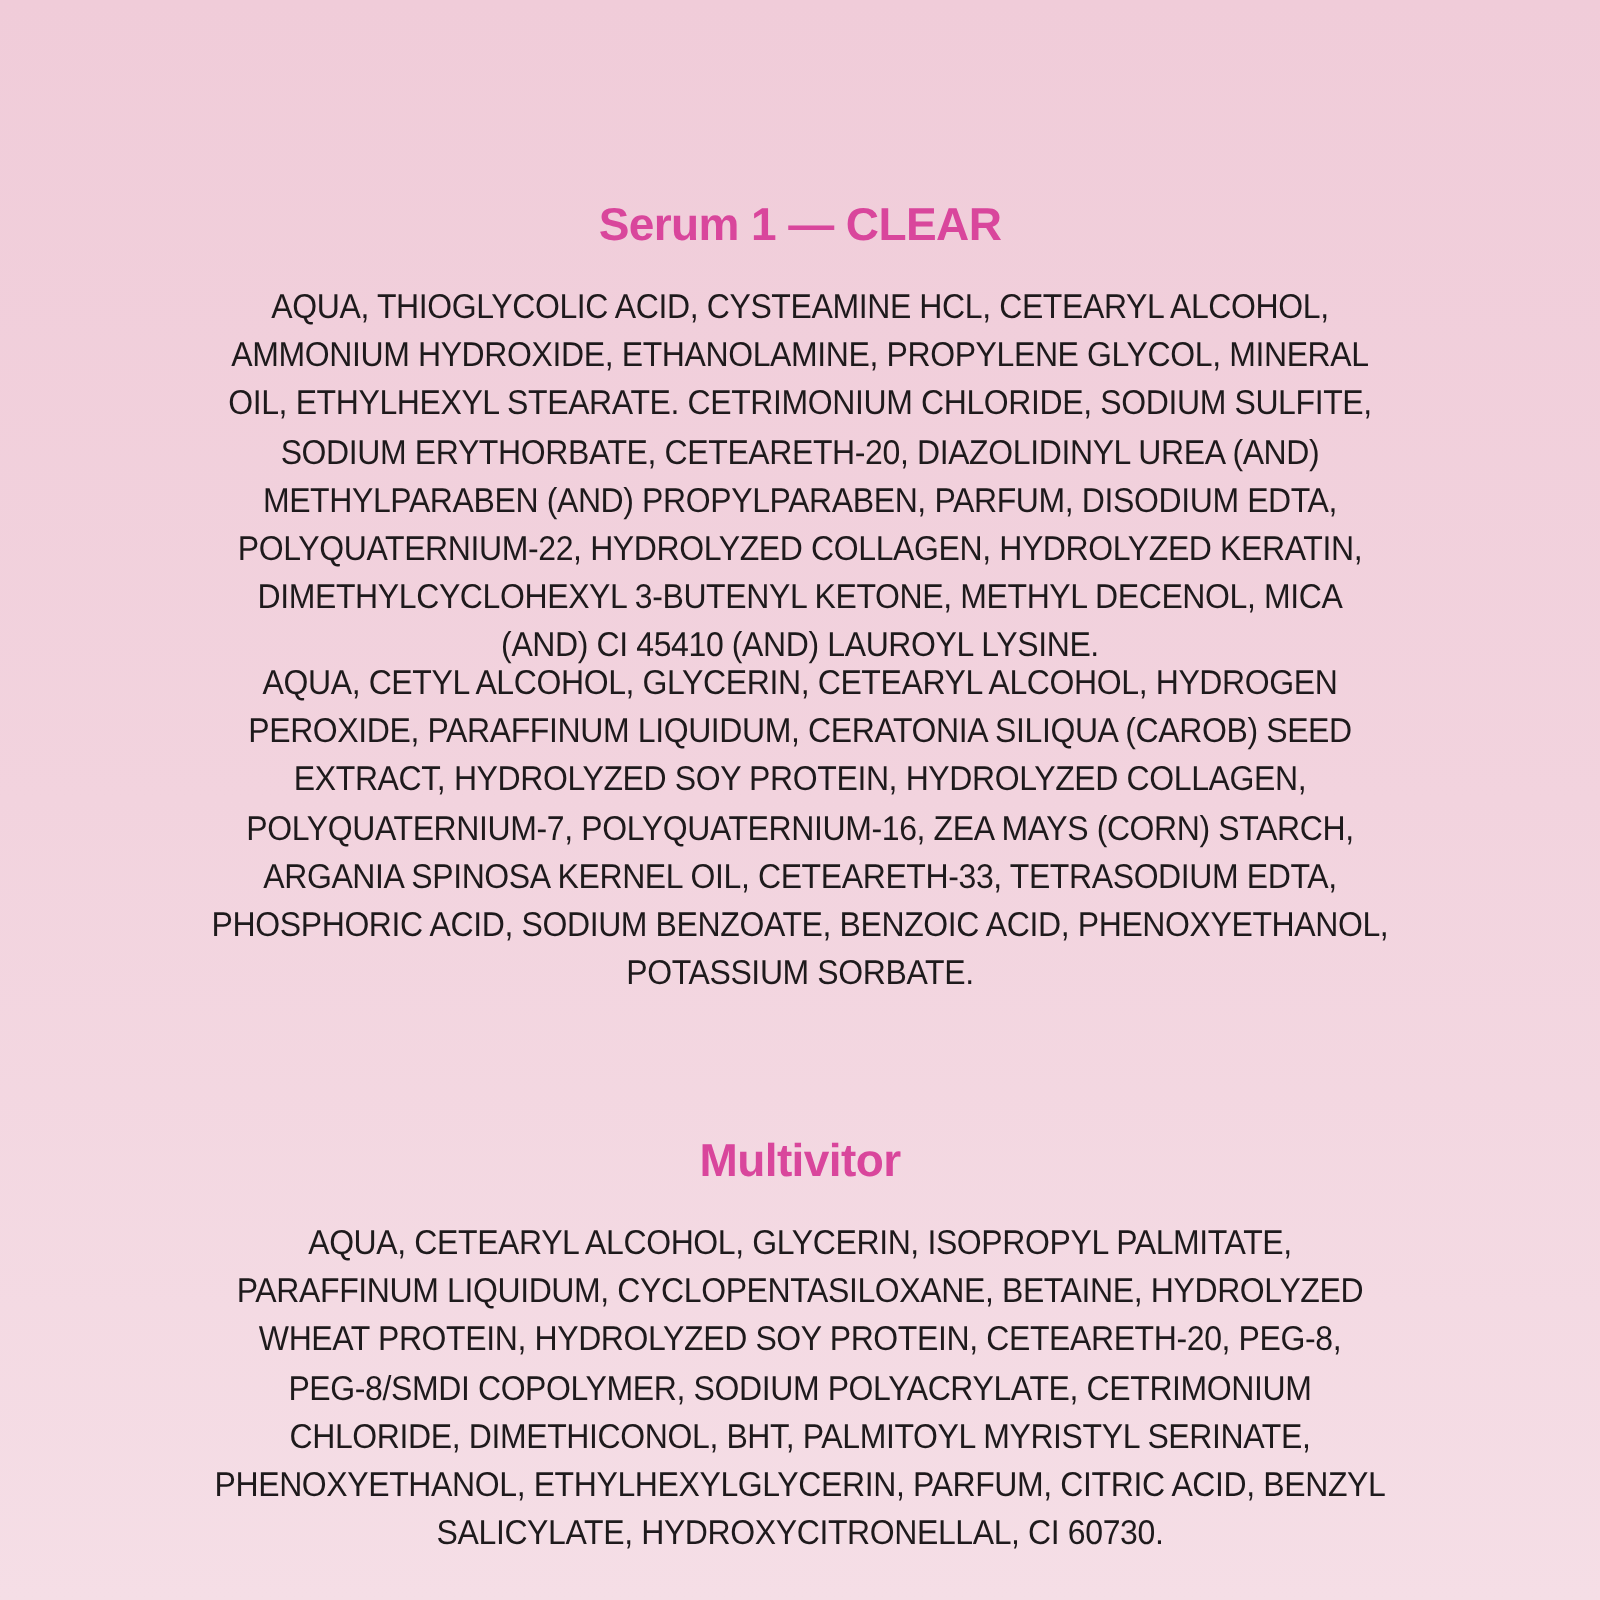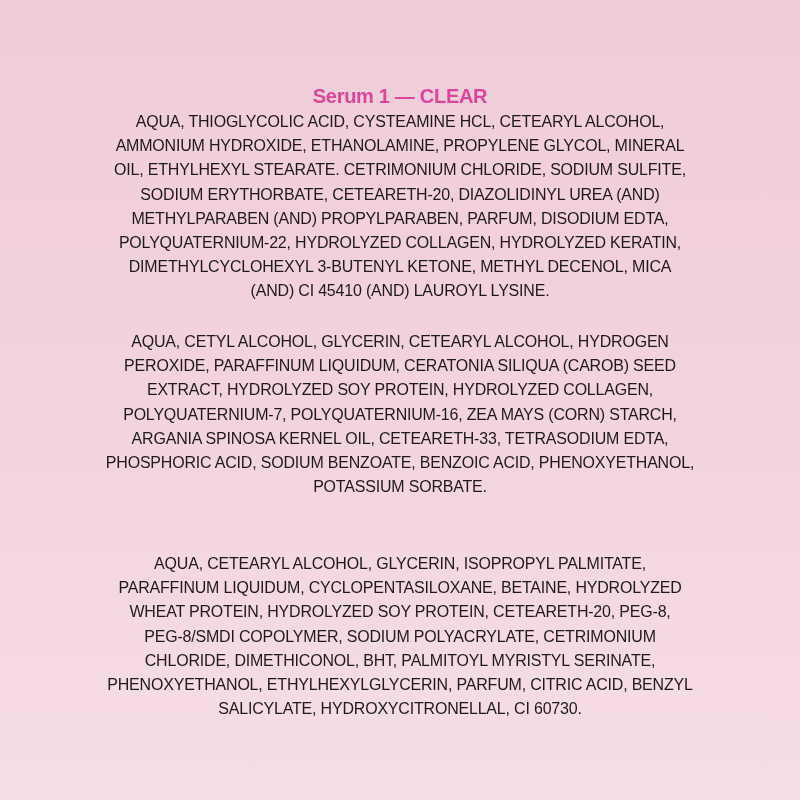--- a/index.html
+++ b/index.html
@@ -20,24 +20,24 @@
     }
     .section {
       position: absolute;
       left: 0;
       width: 800px;
       text-align: center;
     }
     .section-title {
       color: #d9469c;
       font-weight: bold;
-      font-size: 20px;
+      font-size: 23px;
       line-height: 26px;
       letter-spacing: -0.3px;
-      margin: 0;
+      margin: 16px;
     }
     .ingredients {
       color: #1e1a1c;
       font-size: 17.2px;
       line-height: 24.2px;
       letter-spacing: -0.2px;
       margin: 0 auto;
       transform: scaleX(0.93);
       transform-origin: center top;
     }
@@ -74,20 +74,21 @@
       <span class="line">PEROXIDE, PARAFFINUM LIQUIDUM, CERATONIA SILIQUA (CAROB) SEED</span>
       <span class="line">EXTRACT, HYDROLYZED SOY PROTEIN, HYDROLYZED COLLAGEN,</span>
       <span class="line">POLYQUATERNIUM-7, POLYQUATERNIUM-16, ZEA MAYS (CORN) STARCH,</span>
       <span class="line">ARGANIA SPINOSA KERNEL OIL, CETEARETH-33, TETRASODIUM EDTA,</span>
       <span class="line">PHOSPHORIC ACID, SODIUM BENZOATE, BENZOIC ACID, PHENOXYETHANOL,</span>
       <span class="line">POTASSIUM SORBATE.</span>
     </p>
   </section>
 
   <section class="section" id="sec-3">
+    <h2 class="section-title">Multivitor</h2>
     <p class="ingredients">
       <span class="line">AQUA, CETEARYL ALCOHOL, GLYCERIN, ISOPROPYL PALMITATE,</span>
       <span class="line">PARAFFINUM LIQUIDUM, CYCLOPENTASILOXANE, BETAINE, HYDROLYZED</span>
       <span class="line">WHEAT PROTEIN, HYDROLYZED SOY PROTEIN, CETEARETH-20, PEG-8,</span>
       <span class="line">PEG-8/SMDI COPOLYMER, SODIUM POLYACRYLATE, CETRIMONIUM</span>
       <span class="line">CHLORIDE, DIMETHICONOL, BHT, PALMITOYL MYRISTYL SERINATE,</span>
       <span class="line">PHENOXYETHANOL, ETHYLHEXYLGLYCERIN, PARFUM, CITRIC ACID, BENZYL</span>
       <span class="line">SALICYLATE, HYDROXYCITRONELLAL, CI 60730.</span>
     </p>
   </section>

